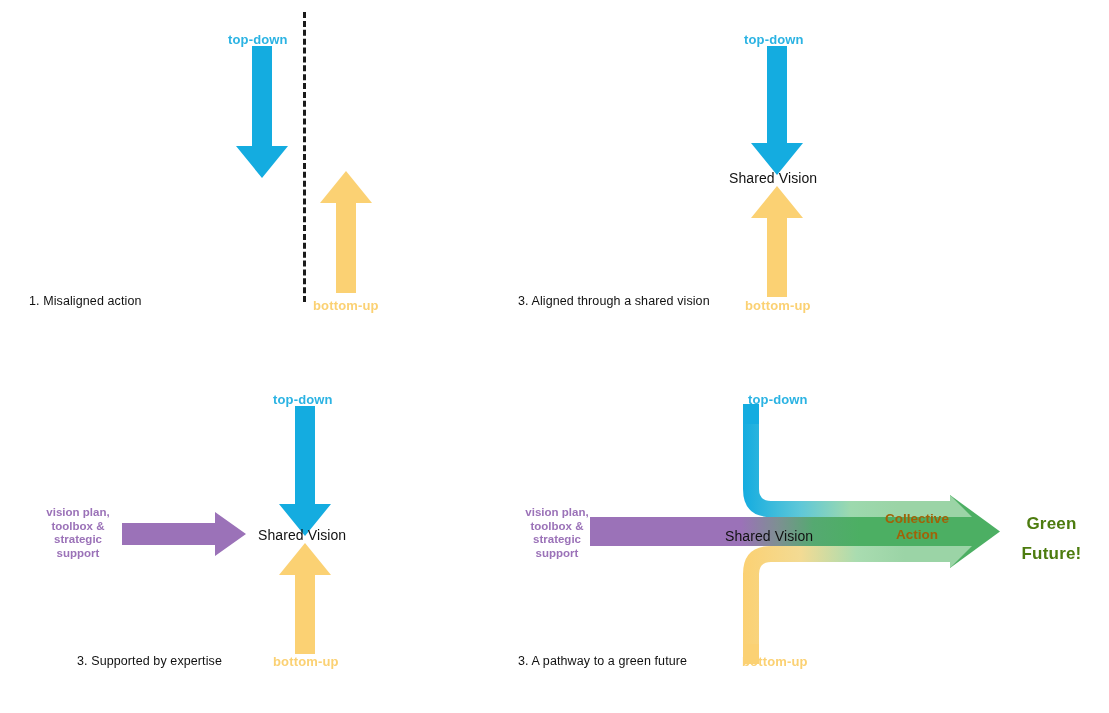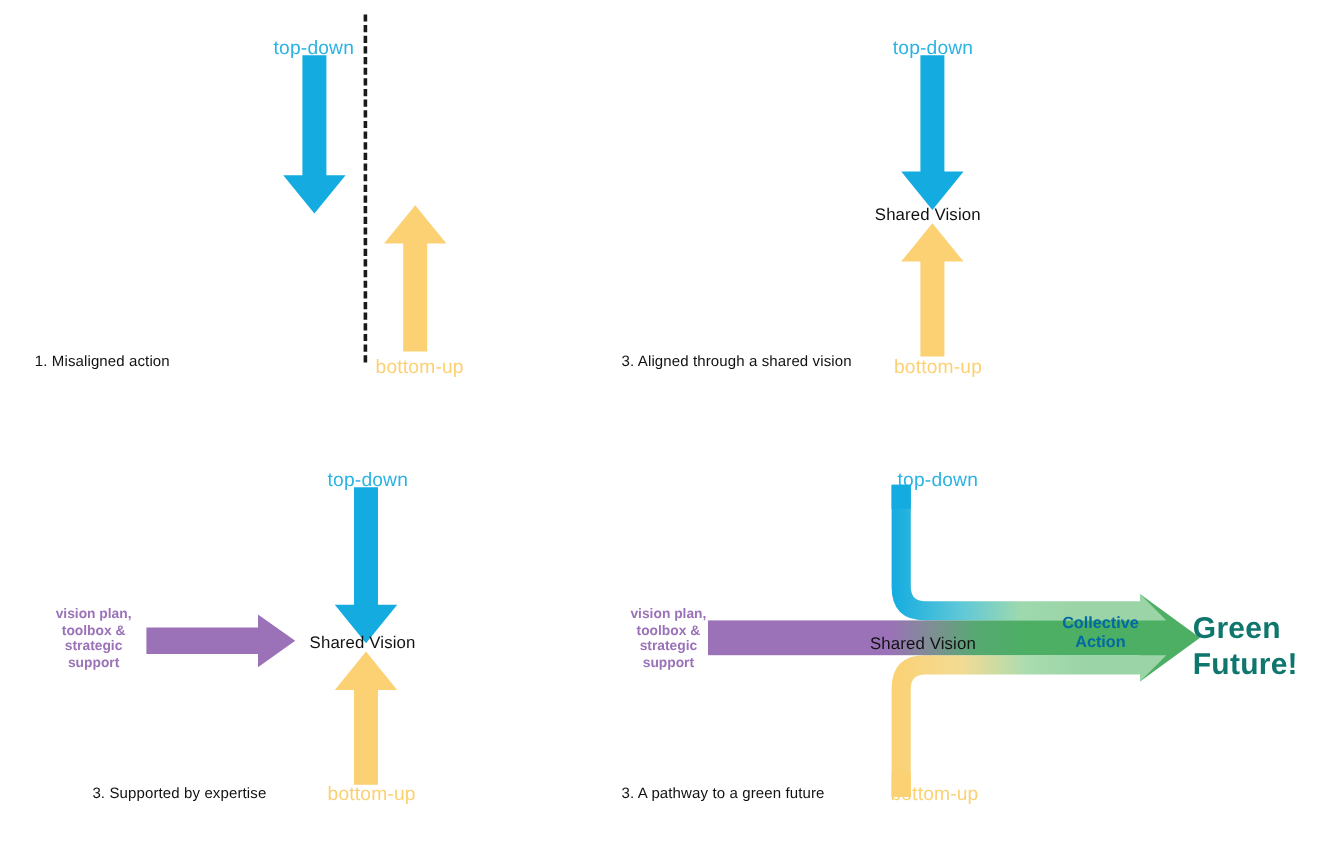--- a/index.html
+++ b/index.html
@@ -24,22 +24,22 @@
 
   .panel-caption {
     position: absolute;
     font-size: 12.5px;
     color: #111111;
     white-space: nowrap;
     letter-spacing: 0.1px;
   }
   .axis-label {
     position: absolute;
-    font-size: 16px;
-    font-weight: normal;
+    font-size: 13px;
+    font-weight: bold;
     white-space: nowrap;
     letter-spacing: 0.15px;
   }
   .label-topdown { color: #2BB3E3; }
   .label-bottomup { color: #FBD173; }
   .label-purple {
     color: #9B72B8;
     font-size: 11.5px;
     font-weight: bold;
     text-align: center;
@@ -52,31 +52,32 @@
     font-weight: normal;
     color: #111111;
     white-space: nowrap;
     letter-spacing: 0.1px;
     z-index: 9;
   }
   .collective-action-text {
     position: absolute;
     font-size: 13.5px;
     font-weight: bold;
-    color: #0369a1;
+    color: #a16207;
     text-align: center;
     line-height: 16px;
     white-space: nowrap;
     z-index: 9;
   }
   .green-future-text {
     position: absolute;
-    font-size: 25px;
-    font-weight: bold;
-    color: #0f766e;
+    font-size: 17px;
+    font-weight: bold;
+    color: #4d7c0f;
+    text-align: center;
     line-height: 30px;
     letter-spacing: 0.2px;
   }
   .divider-dashed {
     position: absolute;
     border-left: 3px dashed #1a1a1a;
   }
   svg { position: absolute; overflow: visible; display: block; }
 </style>
 </head>

